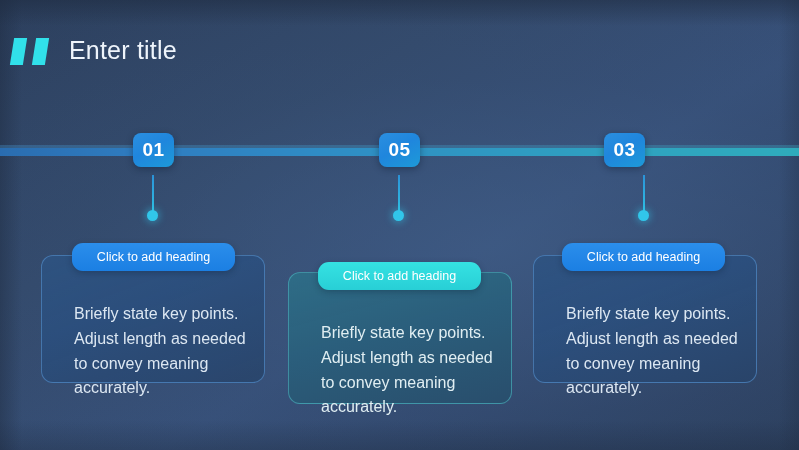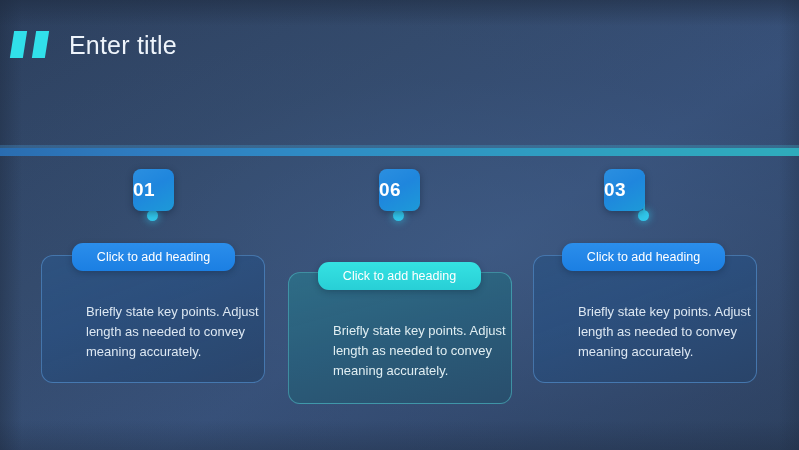--- a/index.html
+++ b/index.html
@@ -36,21 +36,21 @@
       linear-gradient(0deg, rgba(30,43,64,0.35) 0px, rgba(30,43,64,0.0) 30px),
       linear-gradient(270deg, rgba(30,43,64,0.28) 0px, rgba(30,43,64,0.0) 20px);
   }
 
   
   .title-row {
     position: absolute;
     left: 12px;
     top: 31px;
     display: flex;
-    align-items: flex-start;
+    align-items: flex-end;
     height: 34px;
   }
   .title-mark {
     width: 13px;
     height: 27px;
     margin-right: 9px;
     background: #31e0ea;
     transform: skewX(-9deg);
   }
   .title-mark.m2 { margin-right: 0; }
@@ -81,28 +81,28 @@
     top: -3px;
     height: 3px;
     background: linear-gradient(90deg, rgba(70,150,210,0.35), rgba(60,170,195,0.35));
   }
 
   
   .badge {
     position: absolute;
     top: 133px;
     width: 41px;
-    height: 42px;
+    height: 34px;
     border-radius: 8px;
     background: linear-gradient(150deg, #2b8fe0 0%, #1f86dd 45%, #1d9ad8 100%);
     box-shadow: 0 2px 7px rgba(10,25,45,0.40);
     display: flex;
     align-items: center;
+    justify-content: center;
     z-index: 4;
-    margin-top: 36px;
   }
   .badge span {
     color: #ffffff;
     font-size: 19px;
     font-weight: 700;
     letter-spacing: 0.5px;
   }
   .badge.b1 { left: 133px; }
   .badge.b2 { left: 379px; }
   .badge.b3 { left: 604px; }
@@ -156,23 +156,22 @@
   .card.c1 { left: 41px; }
   .card.c2 { left: 288px; }
   .card.c3 { left: 533px; }
 
   .card-body {
     position: absolute;
     left: 32px;
     right: 4px;
     top: 46px;
     color: #dce7f2;
-    font-size: 13px;
+    font-size: 16px;
     line-height: 1.55;
-    margin-left: 12px;
   }
   .card.teal .card-body {
     top: 48px;
     color: #e0eef2;
   }
 
   
   .pill {
     position: absolute;
     width: 163px;
@@ -216,21 +215,21 @@
   <div class="dot d1"></div>
 
   <div class="card blue c1">
     <div class="card-body">Briefly state key points. Adjust length as needed to convey meaning accurately.</div>
   </div>
   <div class="pill blue p1">
     <span>Click to add heading</span>
   </div>
 
   <div class="badge b2">
-    <span>06</span>
+    <span>05</span>
   </div>
   <div class="stem s2"></div>
   <div class="dot d2"></div>
 
   <div class="card teal c2">
     <div class="card-body">Briefly state key points. Adjust length as needed to convey meaning accurately.</div>
   </div>
   <div class="pill teal p2">
     <span>Click to add heading</span>
   </div>

